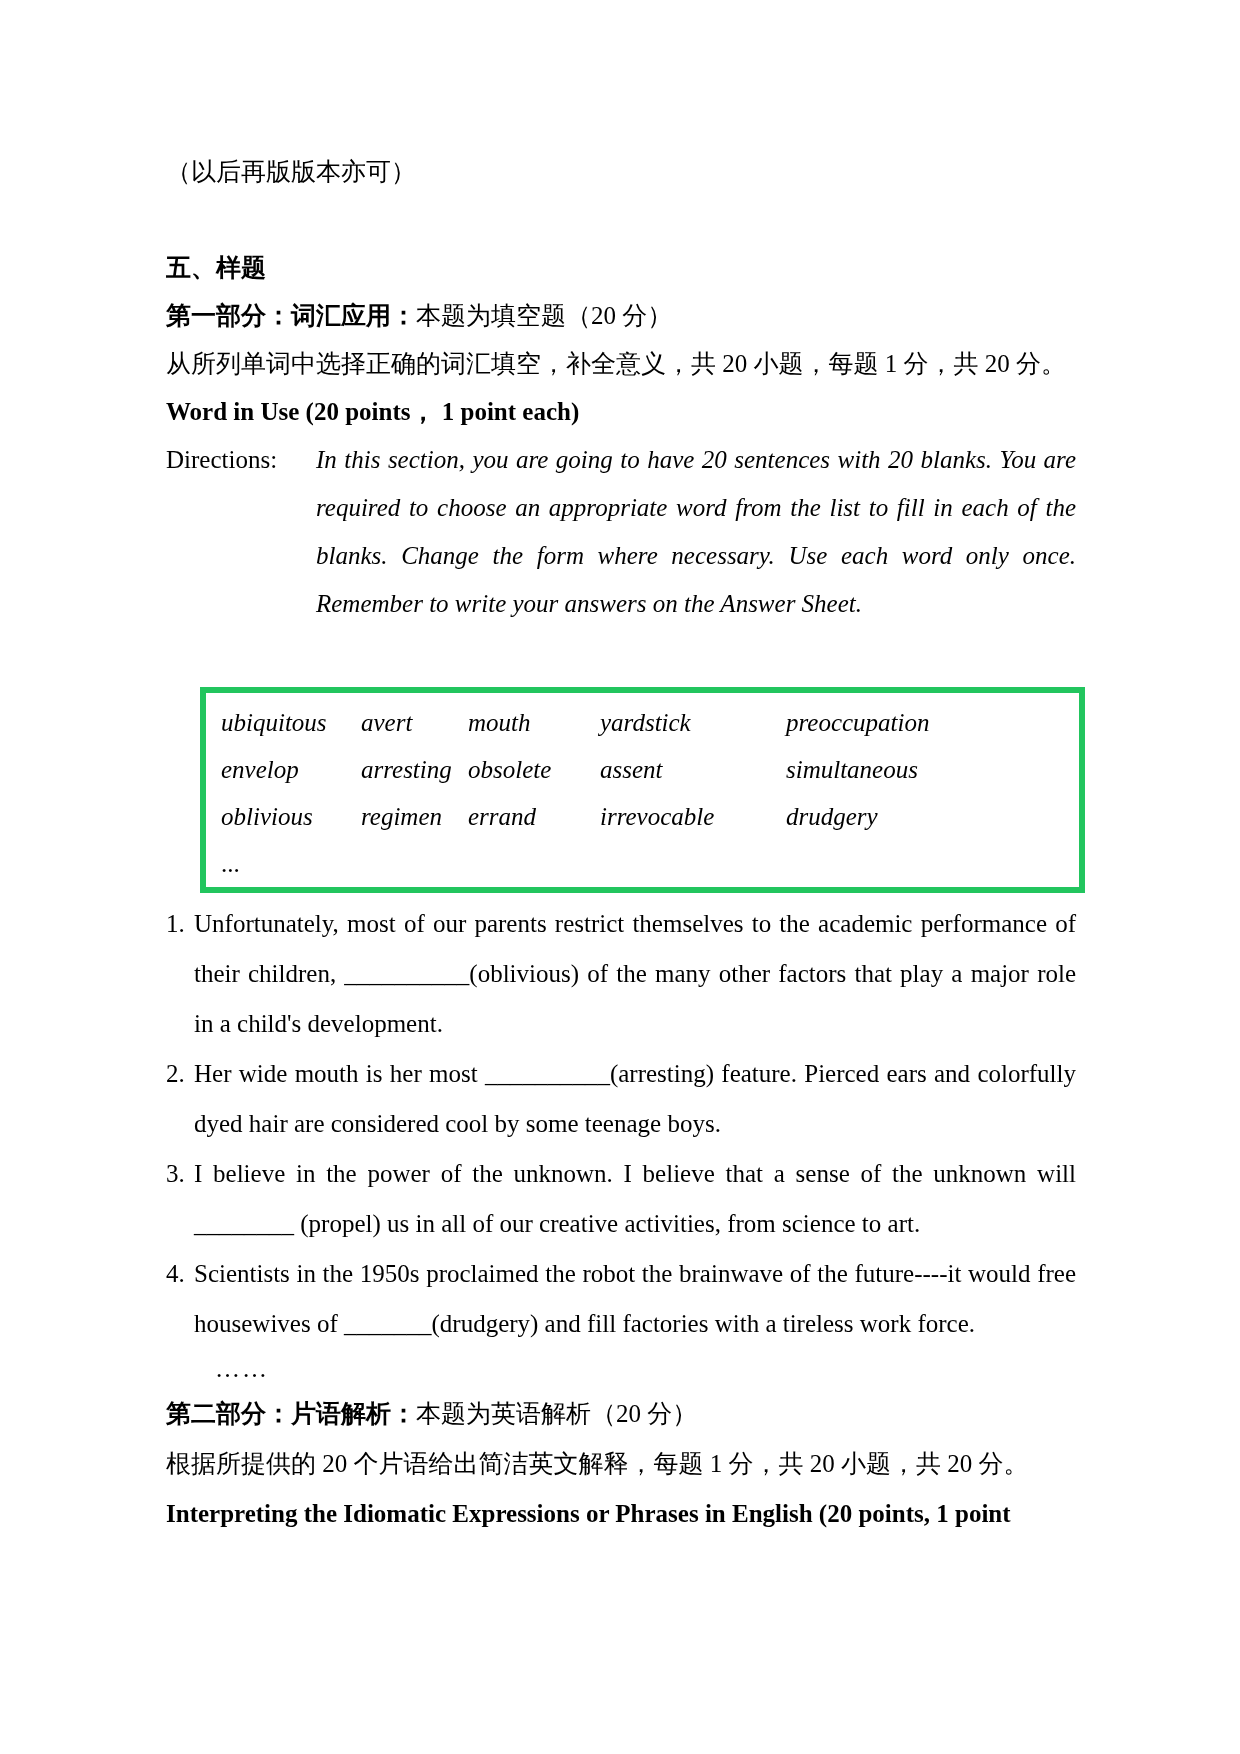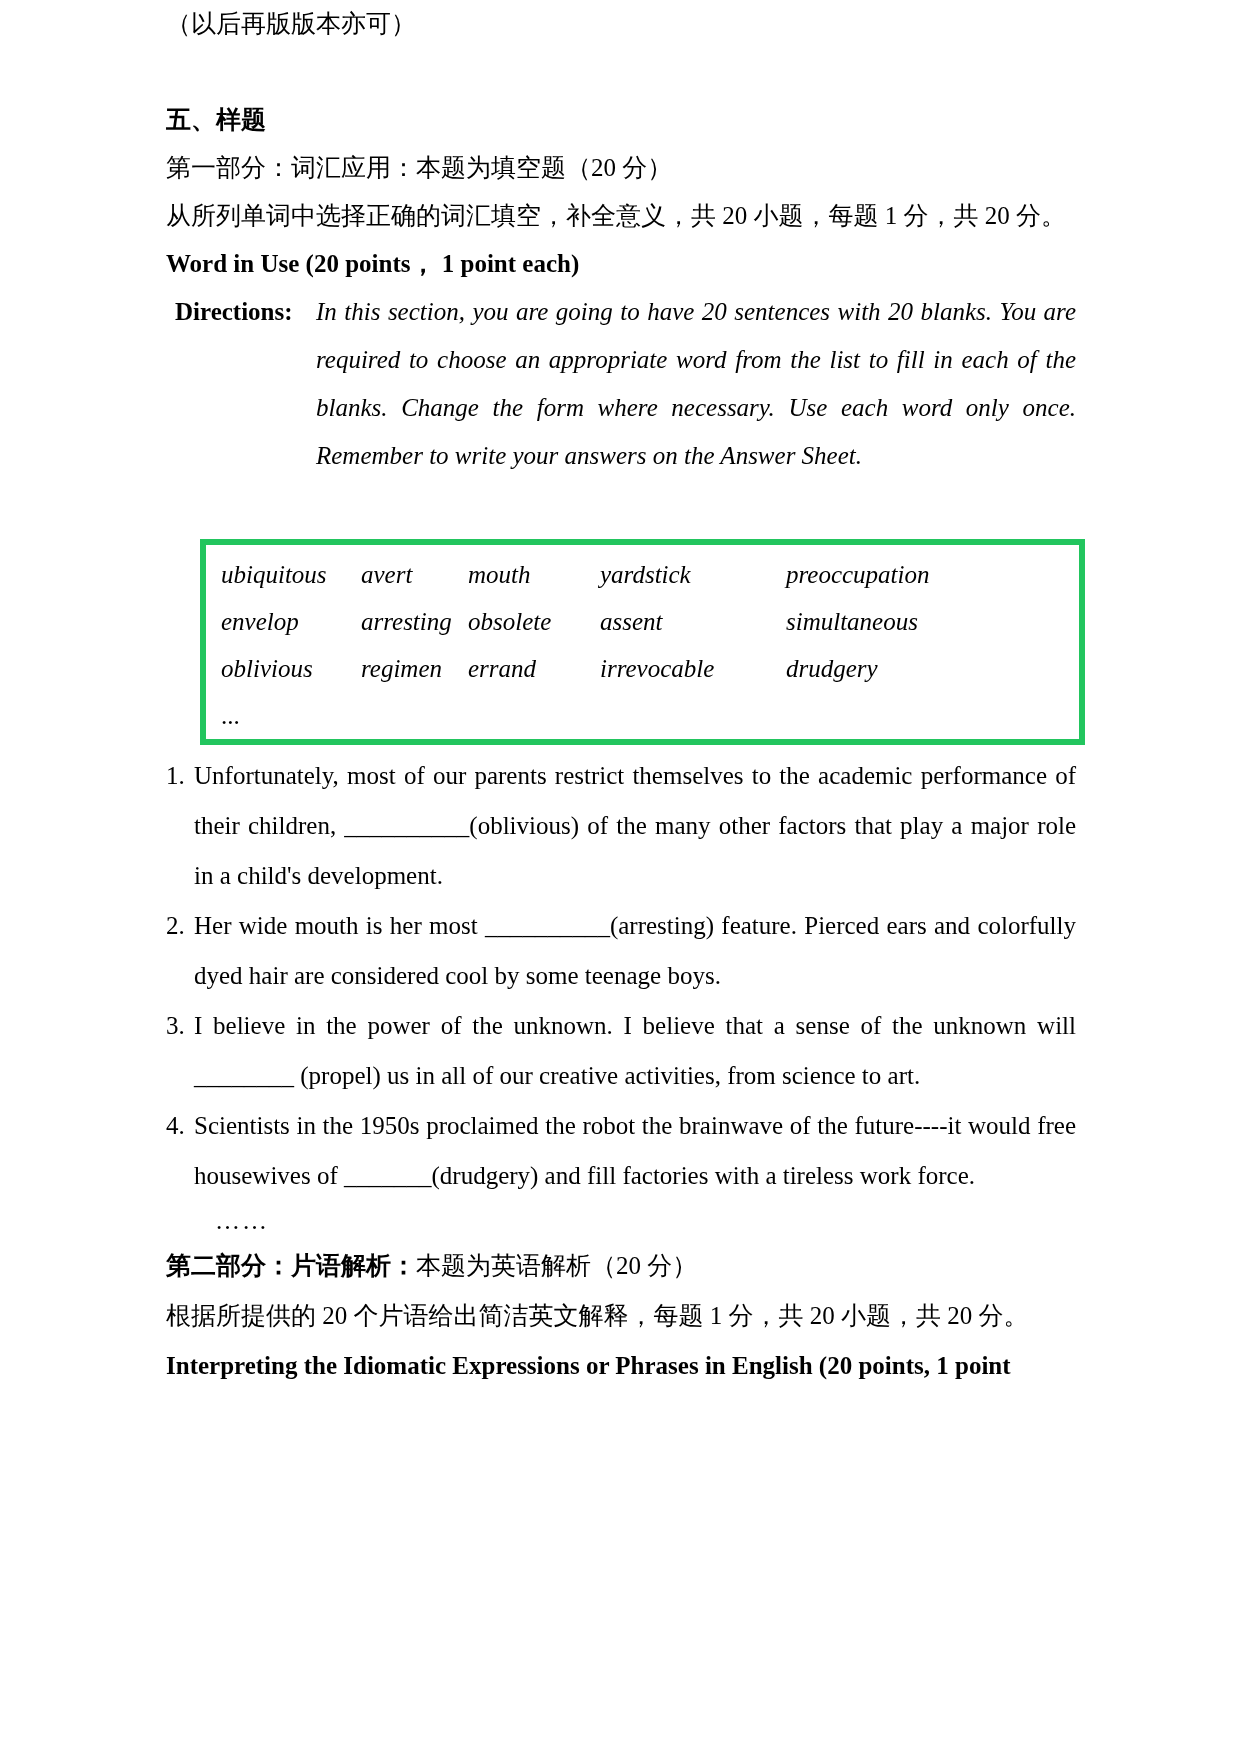--- a/index.html
+++ b/index.html
@@ -9,37 +9,38 @@
     height:1754px;
     background:#ffffff;
     color:#000000;
     font-family:"Liberation Serif","DejaVu Serif",serif;
     font-size:25px;
     overflow:hidden;
   }
   .content{
     margin-left:166px;
     width:910px;
+    padding-top:148px;
   }
   .p-note{line-height:48px;margin-bottom:48px;}
   .p-h1{line-height:48px;font-weight:bold;}
   .p-h2{line-height:48px;}
-  .p-h2 .hb{font-weight:normal;}
+  .p-h2 .hb{font-weight:bold;}
   .p-intro{line-height:48px;text-align:justify;}
   .p-entitle{line-height:48px;font-weight:bold;}
   .p-directions{
     position:relative;
     padding-left:150px;
     line-height:48px;
     text-align:justify;
     font-style:italic;
   }
   .p-directions .dlabel{
-    position:absolute;left:9px;top:0;
-    font-style:normal;font-weight:bold;
+    position:absolute;left:0;top:0;
+    font-style:normal;font-weight:normal;
   }
   .word-box{
     margin-top:59px;
     margin-left:34px;
     width:858px;
     border:6px solid #22c55e;
     padding:6px 0 0 15px;
   }
   .wb-row{
     display:grid;

